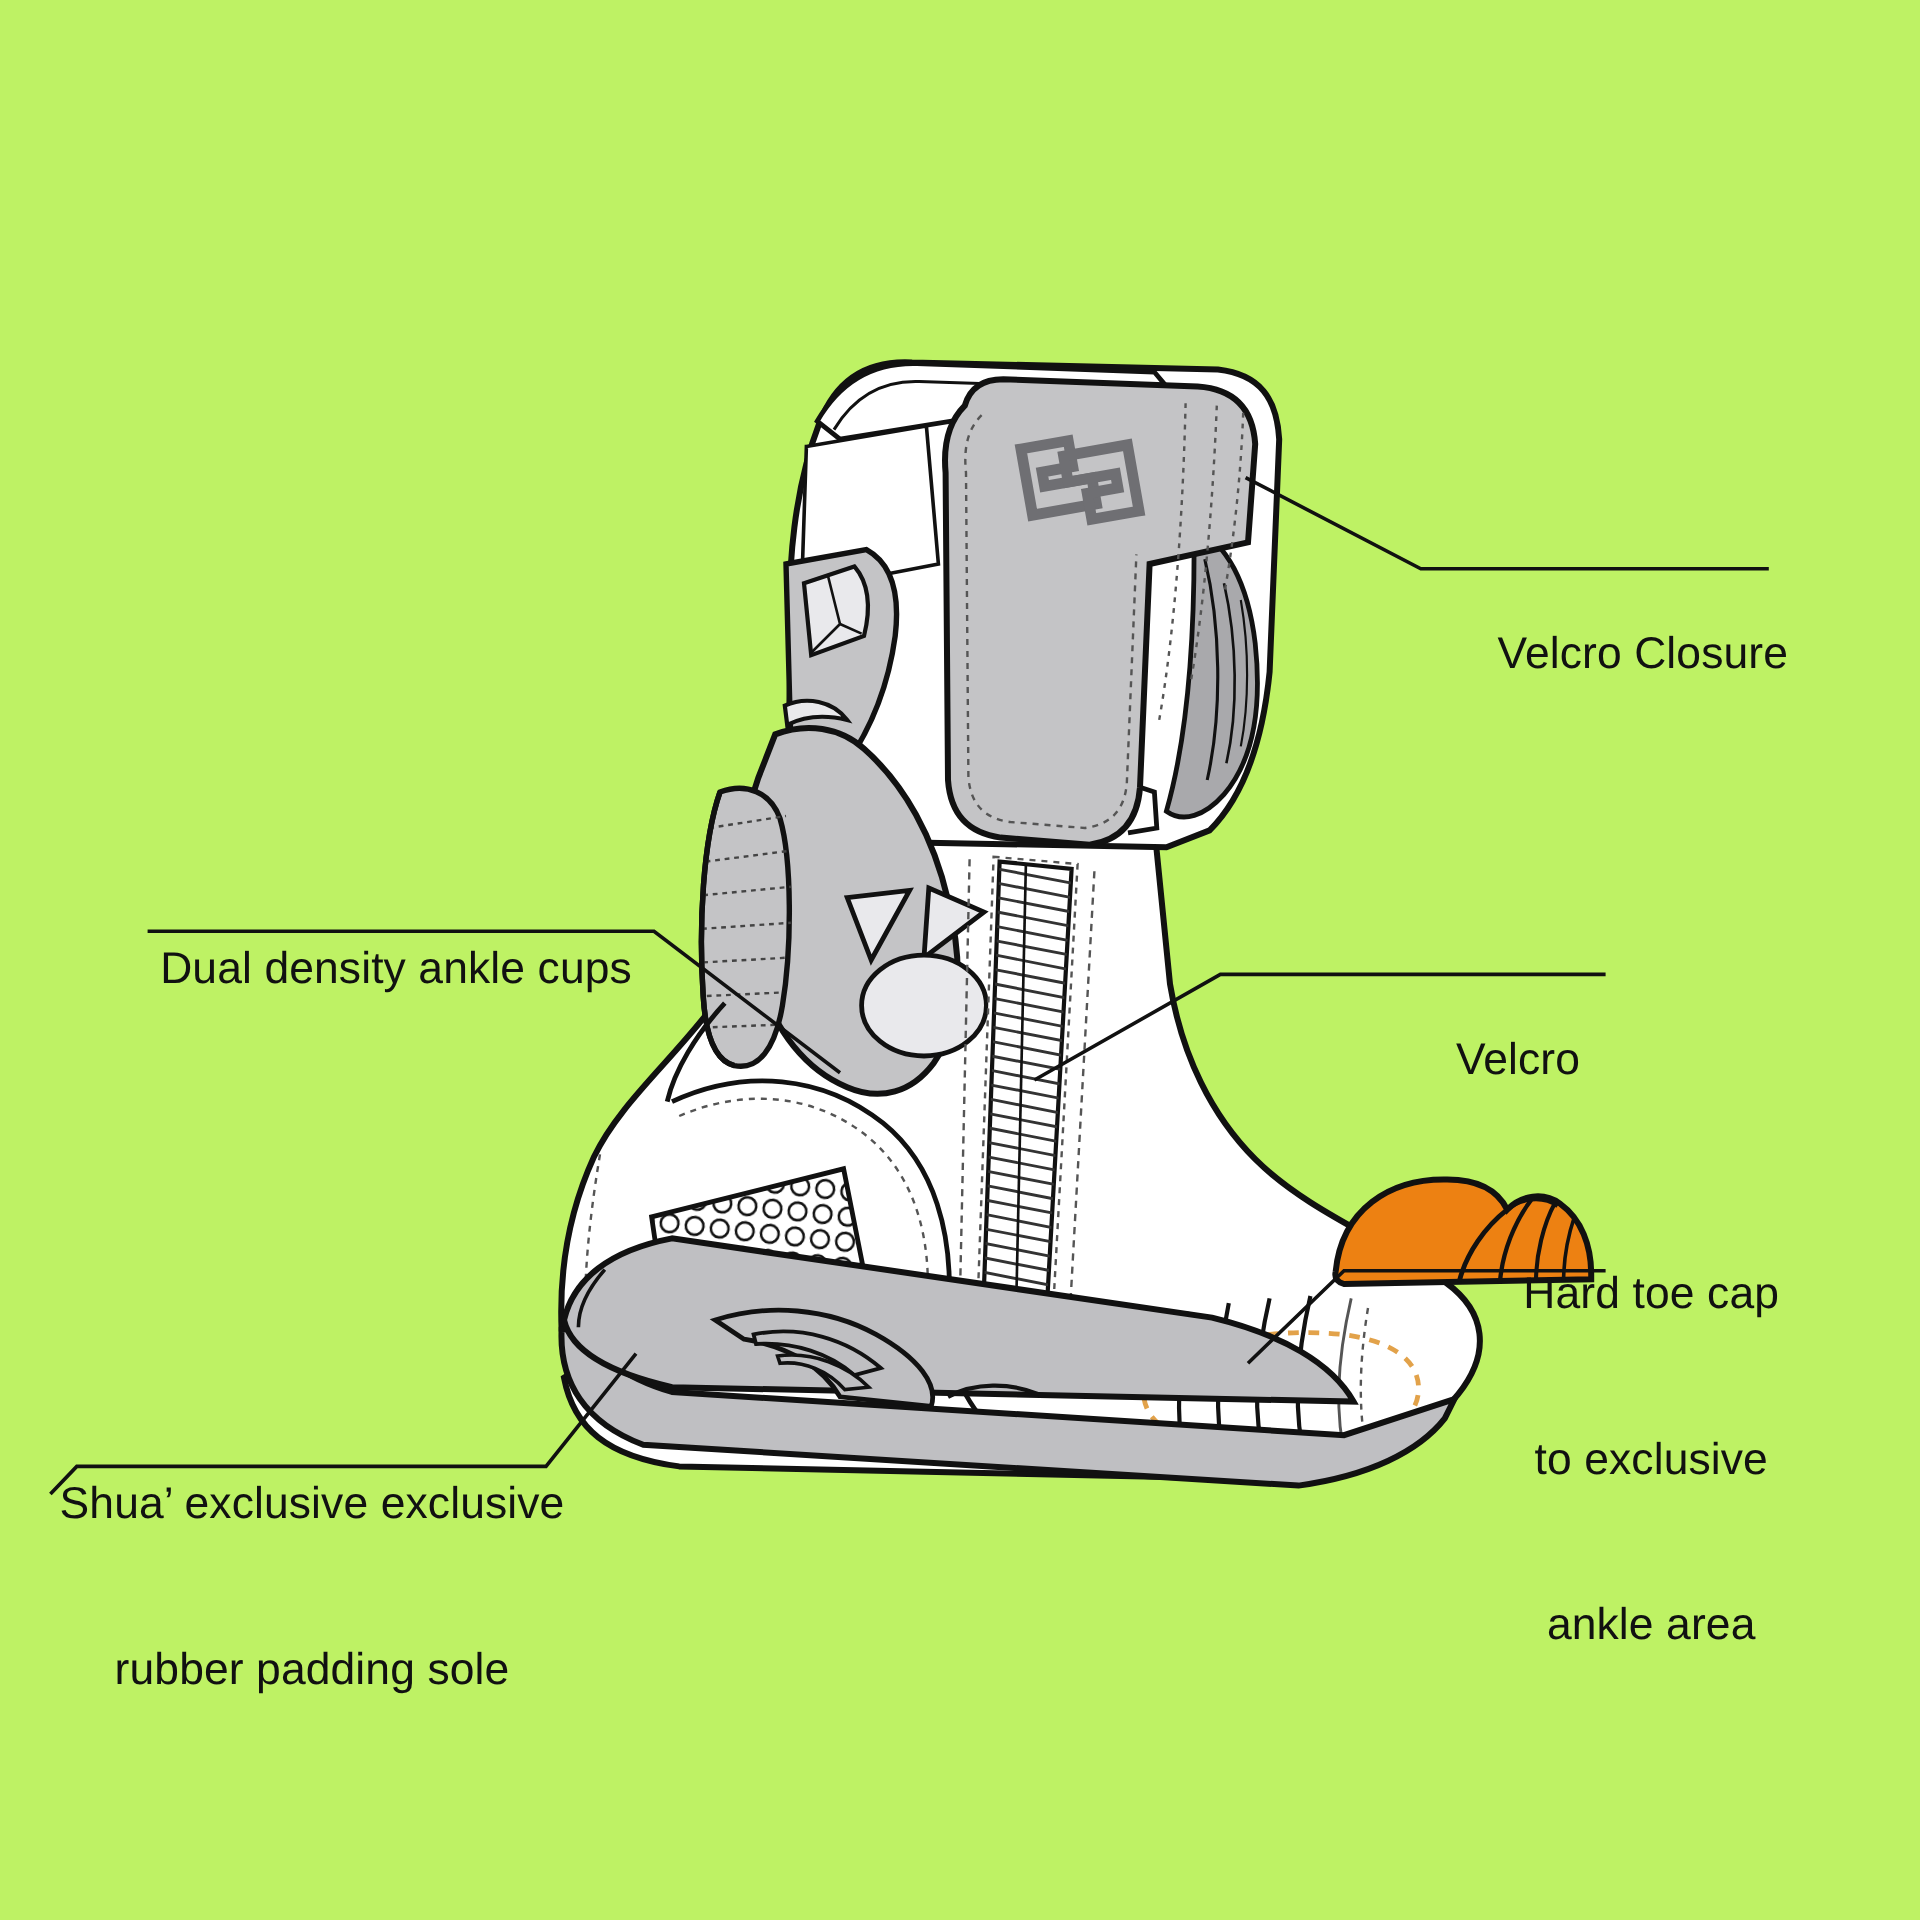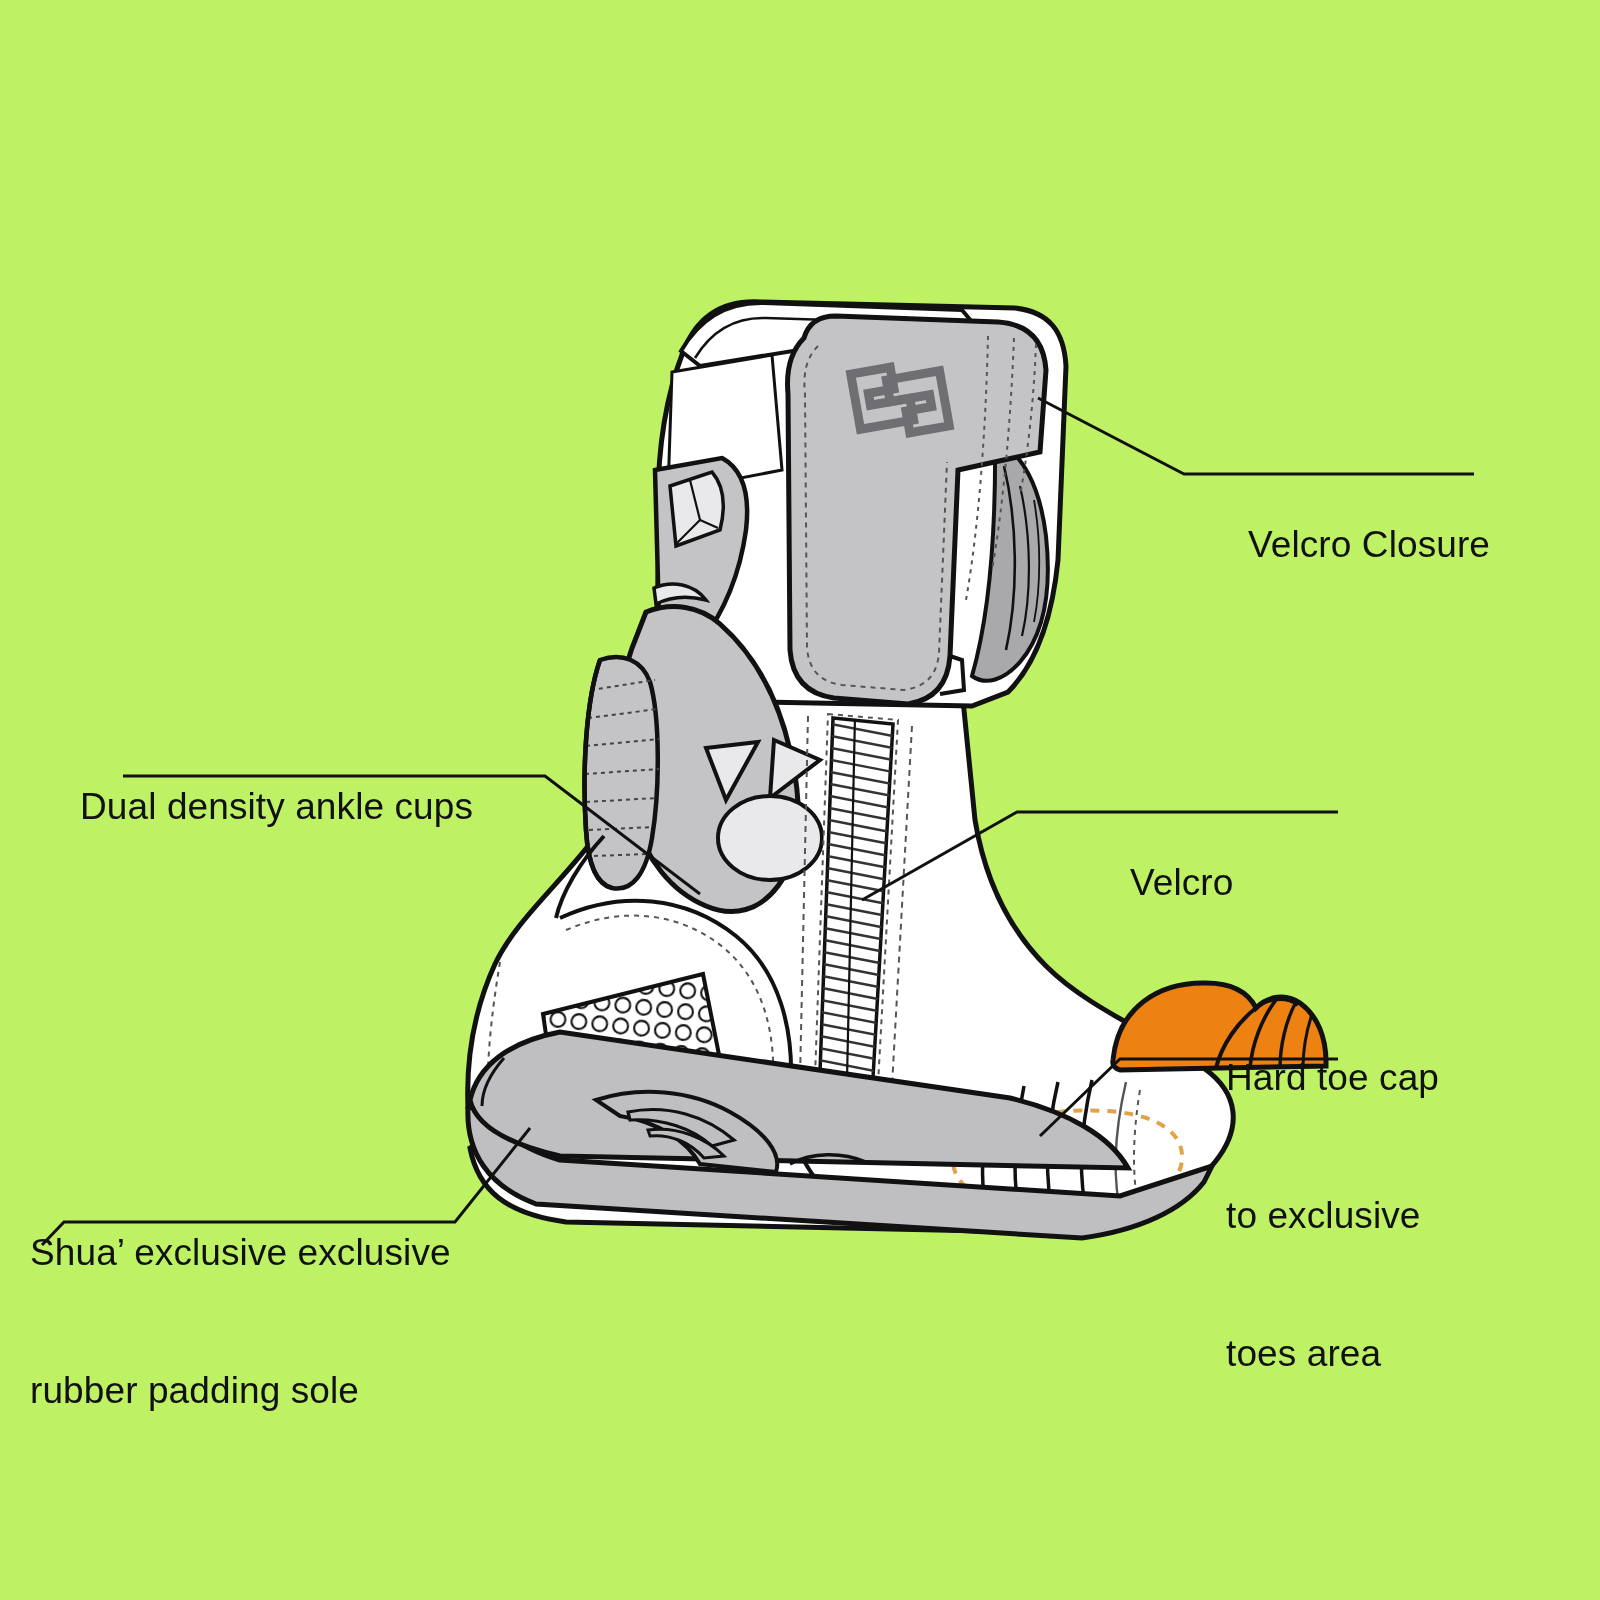--- a/index.html
+++ b/index.html
@@ -2,21 +2,21 @@
 <html><head>
 <meta charset="utf-8">
 <style>
   html,body{margin:0;padding:0;background:#ffffff;}
   body{width:1600px;height:1600px;overflow:hidden;
        font-family:"Liberation Sans","DejaVu Sans",sans-serif;}
   #stage{position:relative;width:1600px;height:1600px;background:#bef264;}
   #art{position:absolute;left:0;top:0;width:1600px;height:1600px;}
   .lbl{position:absolute;color:#111111;font-size:37px;line-height:46px;
        letter-spacing:.1px;white-space:pre;}
-  .lbl.c{text-align:left;}
+  .lbl.c{text-align:center;}
   .lbl.l{text-align:left;}
 </style>
 </head>
 <body>
 
 <div id="stage">
 
   <svg id="art" viewBox="0 0 1600 1600" xmlns="http://www.w3.org/2000/svg">
     <defs>
       <pattern id="meshdots" width="21" height="21" patternUnits="userSpaceOnUse" patternTransform="rotate(6)">
@@ -259,21 +259,21 @@
     <div>Dual density ankle cups</div>
   </div>
 
   <div class="lbl c" style="left:1130px;top:768px;width:270px;">
     <div>Velcro</div>
   </div>
 
   <div class="lbl c" style="left:1226px;top:963px;width:300px;">
     <div>Hard toe cap</div>
     <div>to exclusive</div>
-    <div>toes area</div>
+    <div>ankle area</div>
   </div>
 
   <div class="lbl c" style="left:30px;top:1138px;width:460px;">
     <div>Shua’ exclusive exclusive</div>
     <div>rubber padding sole</div>
   </div>
 
 </div>
 
 </body></html>

